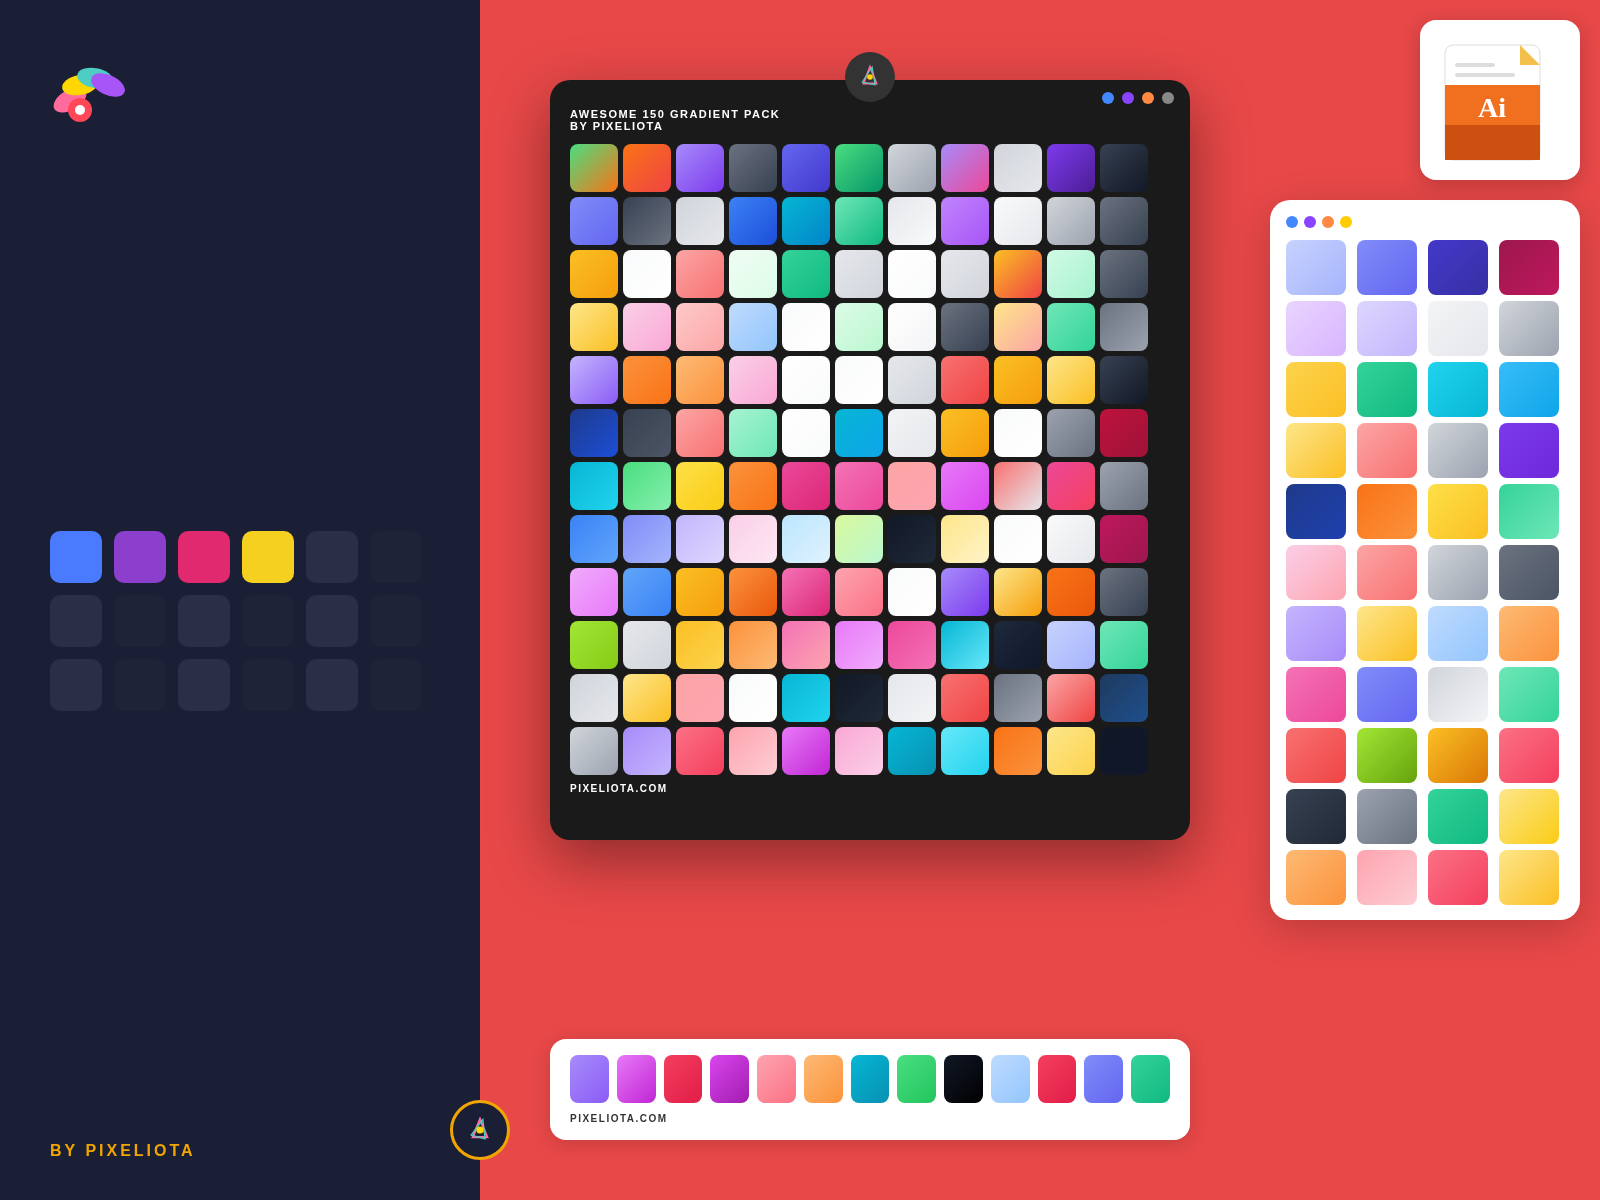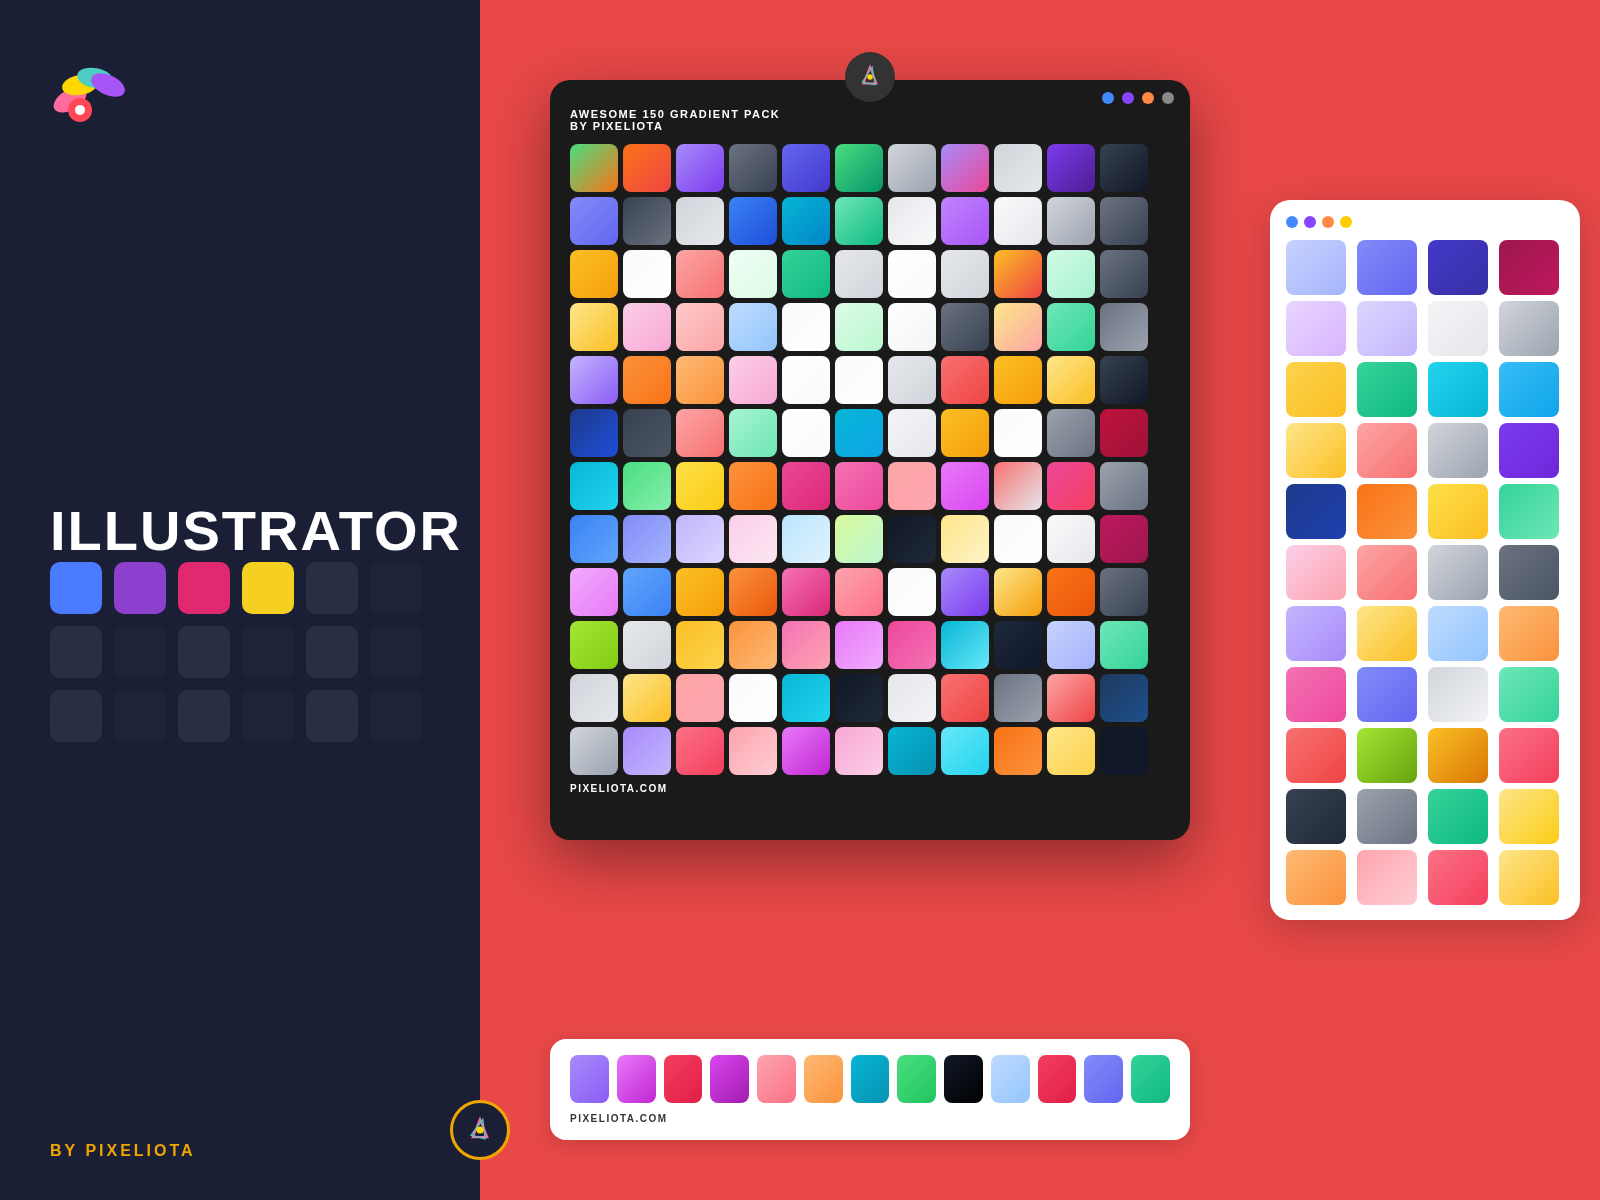--- a/index.html
+++ b/index.html
@@ -291,21 +291,20 @@
       <ellipse cx="20" cy="50" rx="18" ry="10" fill="#ff6b9d" transform="rotate(-30 20 50)"></ellipse>
       <ellipse cx="30" cy="35" rx="18" ry="10" fill="#ffd700" transform="rotate(-10 30 35)"></ellipse>
       <ellipse cx="45" cy="28" rx="18" ry="10" fill="#4ecdc4" transform="rotate(10 45 28)"></ellipse>
       <ellipse cx="58" cy="35" rx="18" ry="10" fill="#a855f7" transform="rotate(25 58 35)"></ellipse>
       <circle cx="30" cy="60" r="12" fill="#ff4757"></circle>
       <circle cx="30" cy="60" r="5" fill="white"></circle>
     </svg>
   </div>
 
   <div class="title-block">
-    <div class="title-illustrator">ILLUSTRATOR</div>
 
     <div class="color-swatches">
       <div class="swatch swatch-blue"></div>
       <div class="swatch swatch-purple"></div>
       <div class="swatch swatch-pink"></div>
       <div class="swatch swatch-yellow"></div>
       <div class="swatch swatch-dark"></div>
       <div class="swatch swatch-dark2"></div>
       <div class="swatch swatch-dark"></div>
       <div class="swatch swatch-dark2"></div>
@@ -331,20 +330,37 @@
       <circle cx="20" cy="20" r="18" fill="#1a1f35"></circle>
       <polygon points="20,8 28,28 12,28" fill="none" stroke="#ff6b9d" stroke-width="2.5"></polygon>
       <polygon points="20,8 28,28 12,28" fill="none" stroke="#4ecdc4" stroke-width="1.5" transform="rotate(15 20 20)"></polygon>
       <circle cx="20" cy="20" r="4" fill="#ffd700"></circle>
     </svg>
   </div>
 </div>
 
 <div class="right-panel">
 
+  <div class="ai-icon-container">
+    <svg class="ai-file-icon" viewBox="0 0 120 130">
+
+      <rect x="5" y="10" width="95" height="115" rx="8" ry="8" fill="white" stroke="#ddd" stroke-width="1"></rect>
+
+      <path d="M80 10 L100 30 L80 30 Z" fill="#f0a500" opacity="0.7"></path>
+
+      <rect x="5" y="50" width="95" height="50" rx="0" fill="#f07020"></rect>
+      <rect x="5" y="90" width="95" height="35" rx="0" ry="0" fill="#cc5010"></rect>
+      <rect x="5" y="95" width="95" height="30" rx="0" ry="8" fill="#cc5010"></rect>
+
+      <text x="52" y="82" text-anchor="middle" font-size="28" font-weight="900" fill="white" font-family="Arial Black">Ai</text>
+
+      <rect x="15" y="38" width="60" height="4" rx="2" fill="#ddd"></rect>
+      <rect x="15" y="28" width="40" height="4" rx="2" fill="#ddd"></rect>
+    </svg>
+  </div>
 
   <div class="dark-gradient-panel">
 
     <div style="position:absolute;top:-28px;left:50%;transform:translateX(-50%);width:50px;height:50px;border-radius:50%;background:#333;display:flex;align-items:center;justify-content:center;z-index:10;">
       <svg viewBox="0 0 30 30" width="28" height="28">
         <polygon points="15,4 22,22 8,22" fill="none" stroke="#ff6b9d" stroke-width="2"></polygon>
         <polygon points="15,4 22,22 8,22" fill="none" stroke="#4ecdc4" stroke-width="1.2" transform="rotate(12 15 15)"></polygon>
         <circle cx="15" cy="15" r="3" fill="#ffd700"></circle>
       </svg>
     </div>

